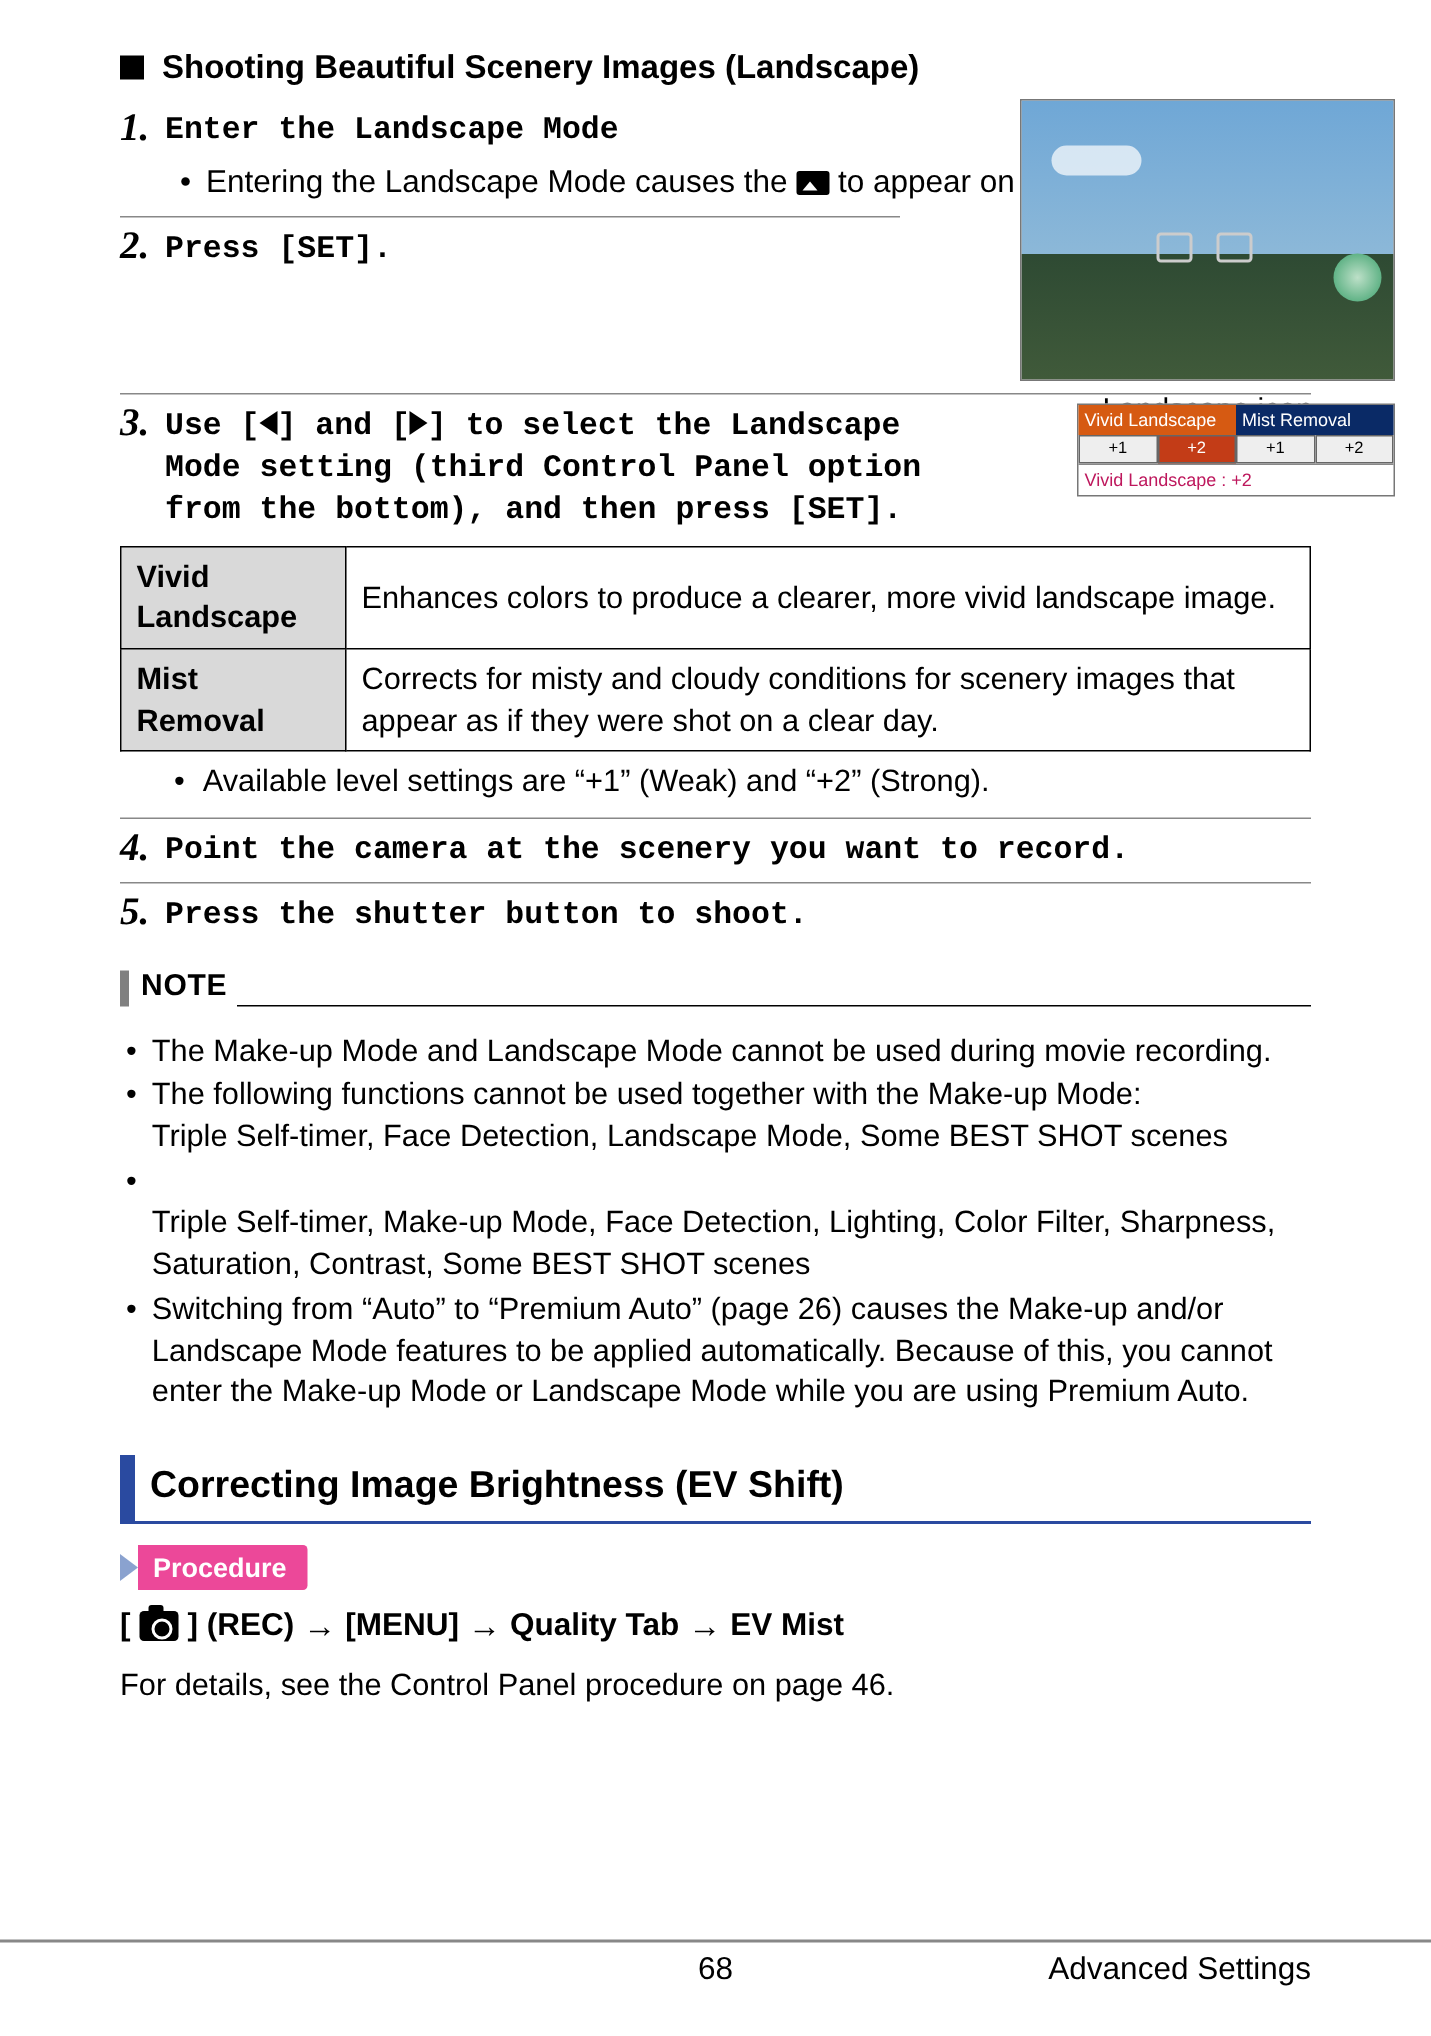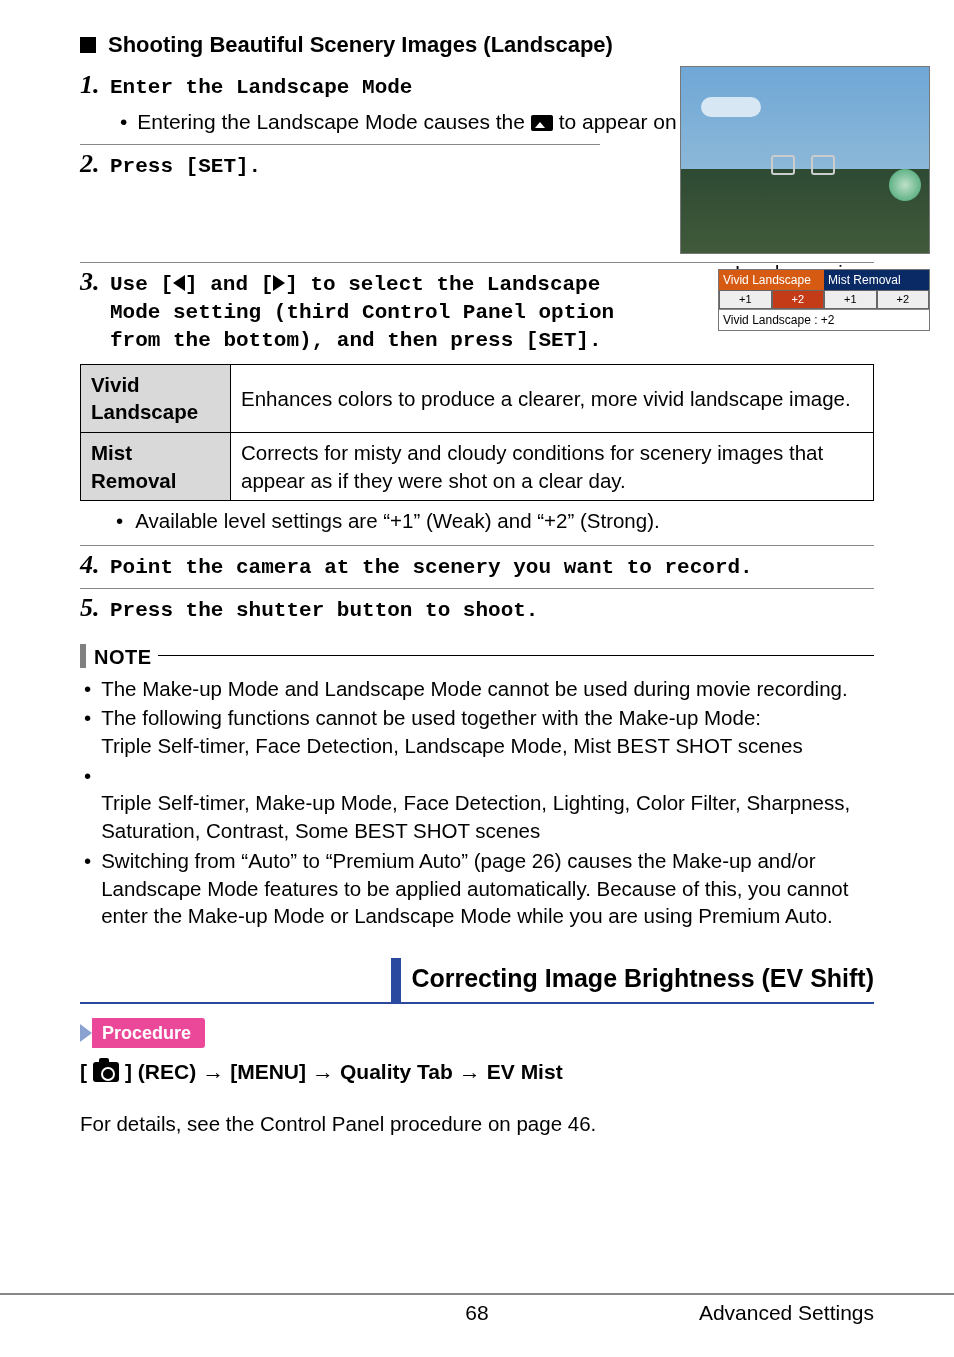--- a/index.html
+++ b/index.html
@@ -30,32 +30,32 @@
   .thumb .icon-b { position:absolute; top:88px; left:130px; width:24px; height:20px; border:2px solid #ccc; border-radius:3px;}
   .thumb .bubble { position:absolute; right:8px; bottom:52px; width:32px; height:32px; border-radius:50%; background:radial-gradient(#bde0c8,#3aa06b);}
   .thumb-caption { text-align:center; font-size:20px; margin-top:6px;}
   .mode-panel { position:absolute; right:-56px; top:0; width:212px; border:1px solid #777; font-size:13px; background:#fff;}
   .mode-panel-top { display:flex;}
   .mp-cell { flex:1 1 50%; background:#0a2a66; color:#fff; padding:2px 4px; font-size:12px; position:relative;}
   .mp-cell.orange { background:#d65a12;}
   .mp-levels { display:flex; background:#fff;}
   .mp-lv { flex:1 1 25%; border:1px solid #666; font-size:11px; text-align:center; padding:1px 0; background:#eee;}
   .mp-lv.sel { background:#c33c17; color:#fff;}
-  .mp-status { font-size:12px; color:#000000; padding:2px 4px; border-top:1px solid #888;}
+  .mp-status { font-size:12px; color:#be185d; padding:2px 4px; border-top:1px solid #888;}
   table.opts { border-collapse: collapse; width:100%; margin:8px 0 6px 0;}
   table.opts td { border:1px solid #000; padding:6px 10px; vertical-align:middle; font-size:20.5px;}
   table.opts td.h { background:#d9d9d9; font-weight:bold; width:150px;}
-  .note-head { display:flex; align-items:flex-start; margin:18px 0 4px 0;}
+  .note-head { display:flex; align-items:flex-end; margin:18px 0 16px 0;}
   .note-bar { width:6px; height:24px; background:#808080; margin-right:8px;}
   .note-label { font-weight:bold; font-size:20px; letter-spacing:0.5px;}
   .note-line { flex:1 1 auto; border-bottom:1px solid #000; margin-left:6px; height:12px;}
   ul.notes { list-style:none; padding:0; margin:0;}
   ul.notes > li { display:flex; gap:6px; font-size:20.5px; margin:2px 0;}
   ul.notes > li .nb { flex:0 0 auto; padding:0 4px;}
-  .h2-row { display:flex; align-items:stretch; margin:28px 0 14px 0; border-bottom:2px solid #2a4aa0;justify-content:flex-end;}
+  .h2-row { display:flex; align-items:stretch; margin:28px 0 14px 0; border-bottom:2px solid #2a4aa0;}
   .h2-bar { width:10px; background:#2a4aa0; margin-right:10px;}
   .h2-text { font-weight:bold; font-size:25px; padding:4px 0 6px 0;}
   .proc-row { display:flex; align-items:center; margin:6px 0 10px 0;}
   .proc-caret { width:0; height:0; border-top:9px solid transparent; border-bottom:9px solid transparent; border-left:12px solid #8aa2cf; margin-right:0;}
   .proc-pill { background:#ec4899; color:#fff; font-weight:bold; font-size:18px; padding:3px 14px 3px 10px; border-radius:0 3px 3px 0;}
   .proc-line { font-weight:bold; font-size:21px; display:flex; align-items:center; flex-wrap:wrap; gap:6px;}
   .arrow { display:inline-block; font-size:22px; line-height:1;}
   .rec-icon { display:inline-flex; width:26px; height:20px; background:#000; border-radius:3px; position:relative; vertical-align:middle;}
   .rec-icon::before { content:""; position:absolute; top:-4px; left:6px; width:10px; height:4px; background:#000; border-radius:2px 2px 0 0;}
   .rec-icon::after { content:""; position:absolute; top:5px; left:8px; width:10px; height:10px; border:2px solid #fff; border-radius:50%;}
@@ -170,21 +170,21 @@
 </div>
 <ul class="notes">
   <li>
       <span class="nb">•</span>
       <span>The Make-up Mode and Landscape Mode cannot be used during movie recording.</span>
     </li>
   <li>
       <span class="nb">•</span>
     <span>
       <span>The following functions cannot be used together with the Make-up Mode:</span><br>
-      <span>Triple Self-timer, Face Detection, Landscape Mode, Mist BEST SHOT scenes</span>
+      <span>Triple Self-timer, Face Detection, Landscape Mode, Some BEST SHOT scenes</span>
     </span>
   </li>
   <li>
       <span class="nb">•</span>
     <span>
       <br>
       <span>Triple Self-timer, Make-up Mode, Face Detection, Lighting, Color Filter, Sharpness, Saturation, Contrast, Some BEST SHOT scenes</span>
     </span>
   </li>
   <li>
@@ -208,21 +208,21 @@
   <span class="rec-icon"></span>
   <span>] (REC)</span>
   <span class="arrow">→</span>
   <span>[MENU]</span>
   <span class="arrow">→</span>
   <span>Quality Tab</span>
   <span class="arrow">→</span>
   <span>EV Mist</span>
 </div>
 
-<p style="margin-top:24px; font-size:20.5px;">For details, see the Control Panel procedure on page 46.</p>
+<p style="margin-top:12px; font-size:20.5px;">For details, see the Control Panel procedure on page 46.</p>
 
 <div class="footer">
   <div class="footer-inner">
     <span></span>
     <span class="footer-page">68</span>
     <span>Advanced Settings</span>
   </div>
 </div>
 
 </body></html>

